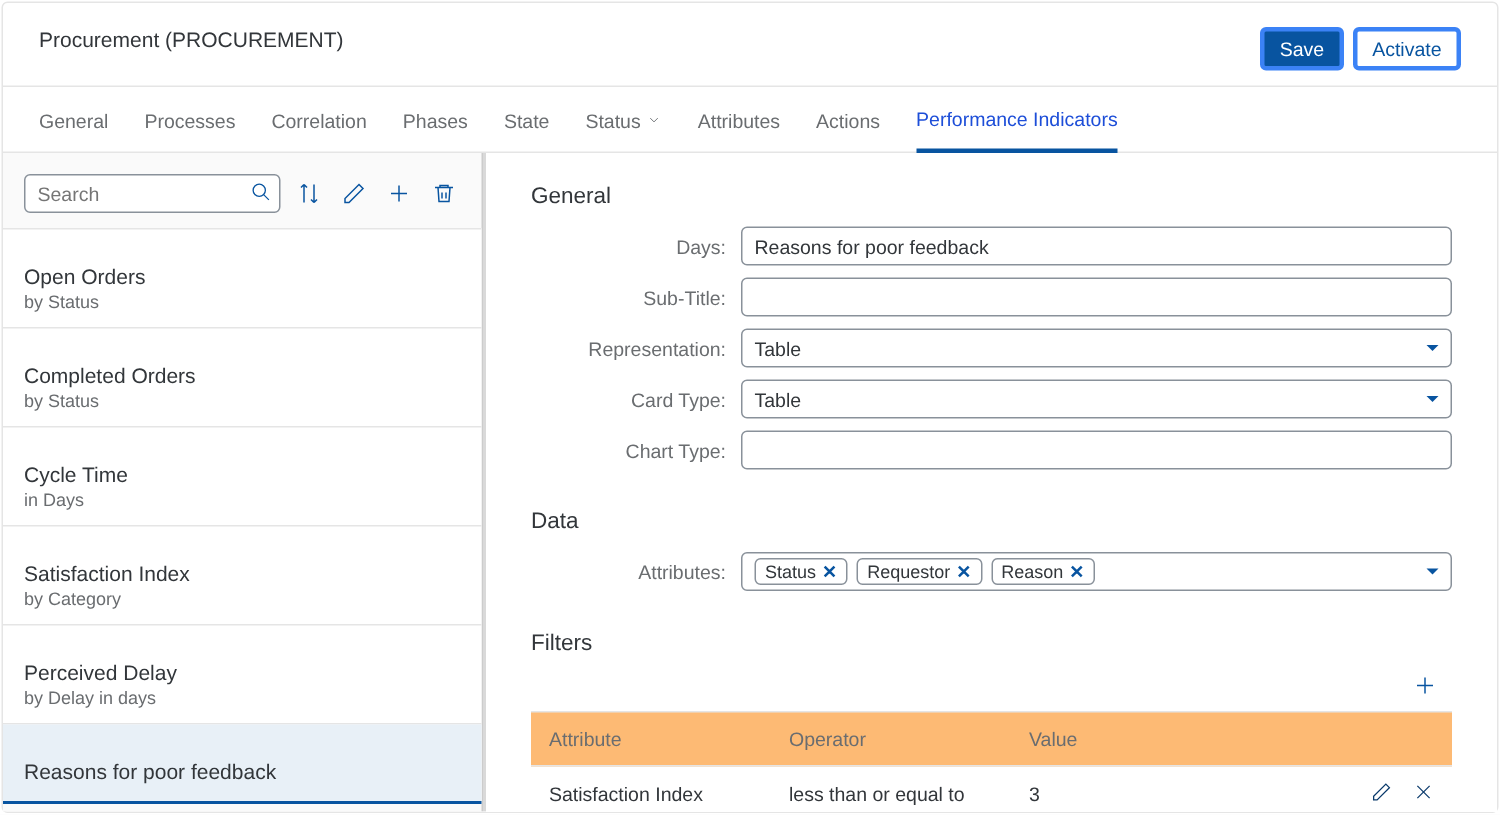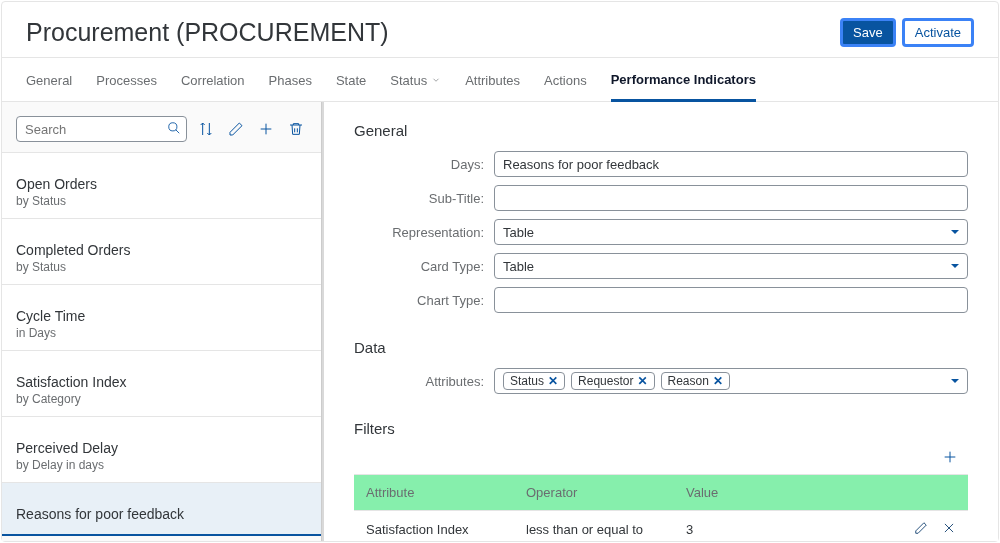--- a/index.html
+++ b/index.html
@@ -2,29 +2,29 @@
 <html><head>
   <meta charset="utf-8">
   <style>
     * { box-sizing: border-box; margin: 0; padding: 0; }
     body { font-family: -apple-system, BlinkMacSystemFont, "Segoe UI", Arial, sans-serif; font-size: 13px; color: #32363a; background: #fff; width: 1000px; height: 543px; overflow: hidden; }
     
     .container { border: 1px solid #e5e5e5; border-radius: 4px; width: 998px; height: 541px; margin: 1px; display: flex; flex-direction: column; }
     
     
     .header { padding: 16px 24px 10px 24px; display: flex; justify-content: space-between; align-items: flex-start; border-bottom: 1px solid #e5e5e5; }
-    .header h1 { font-size: 25px; font-weight: 400; color: #32363a; }
+    .header h1 { font-size: 14px; font-weight: 400; color: #32363a; }
     .header-actions { display: flex; gap: 6px; }
     .btn { padding: 4px 10px; border: 3px solid #3b82f6; border-radius: 4px; font-size: 13px; cursor: pointer; background: #fff; color: #0854a0; font-weight: 500; }
     .btn-primary { background: #0854a0; color: #fff; }
     
     
     .tabs { display: flex; gap: 24px; padding: 0 24px; border-bottom: 1px solid #e5e5e5; }
     .tab { padding: 14px 0 12px 0; color: #6a6d70; cursor: pointer; font-size: 13px; display: flex; align-items: center; gap: 4px; }
-    .tab.active { color: #0f172a; border-bottom: 3px solid #0854a0; font-weight: 700; margin-bottom: -1px; }
+    .tab.active { color: #1d4ed8; border-bottom: 3px solid #0854a0; font-weight: 400; margin-bottom: -1px; }
     
     
     .body { display: flex; flex: 1; overflow: hidden; background: #fafafa; }
     
     
     .sidebar { width: 320px; padding: 14px 0 0 0; border-right: 1px solid #ccc; display: flex; flex-direction: column; }
     .sidebar-controls { display: flex; align-items: center; gap: 8px; padding: 0 14px 10px 14px; }
     .search-wrap { flex: 1; position: relative; }
     .search-input { width: 100%; padding: 4px 28px 4px 8px; border: 1px solid #89919a; border-radius: 4px; font-size: 13px; color: #6a6d70; height: 26px; }
     .search-icon { position: absolute; right: 6px; top: 5px; color: #0854a0; }
@@ -49,21 +49,21 @@
     .form-control.select::after { content: ""; position: absolute; right: 8px; top: 10px; border-left: 4px solid transparent; border-right: 4px solid transparent; border-top: 4px solid #0854a0; }
     
     .tokens { display: flex; gap: 6px; align-items: center; flex: 1; }
     .token { padding: 1px 6px; border: 1px solid #89919a; border-radius: 4px; font-size: 12px; display: flex; align-items: center; gap: 4px; background: #fff; }
     .token-x { color: #0854a0; cursor: pointer; font-weight: bold; }
     
     .filter-add { text-align: right; margin: 4px 0; }
     .filter-add .plus { color: #0854a0; font-size: 18px; cursor: pointer; padding-right: 10px; }
     
     .filter-table { width: 100%; }
-    .filter-header { display: flex; background: #86efac; border-top: 1px solid #e5e5e5; border-bottom: 1px solid #e5e5e5; padding: 10px 12px; font-size: 13px; color: #6a6d70; }
+    .filter-header { display: flex; background: #fdba74; border-top: 1px solid #e5e5e5; border-bottom: 1px solid #e5e5e5; padding: 10px 12px; font-size: 13px; color: #6a6d70; }
     .filter-row-d { display: flex; border-bottom: 1px solid #e5e5e5; padding: 10px 12px; align-items: center; }
     .col-attr { width: 160px; }
     .col-op { width: 160px; }
     .col-val { flex: 1; }
     .col-actions { width: 60px; display: flex; gap: 14px; justify-content: flex-end; color: #0a3a6b; }
     .col-actions svg { cursor: pointer; }
     
     svg { fill: none; stroke: currentColor; stroke-width: 1.5; }
   </style>
 </head>

